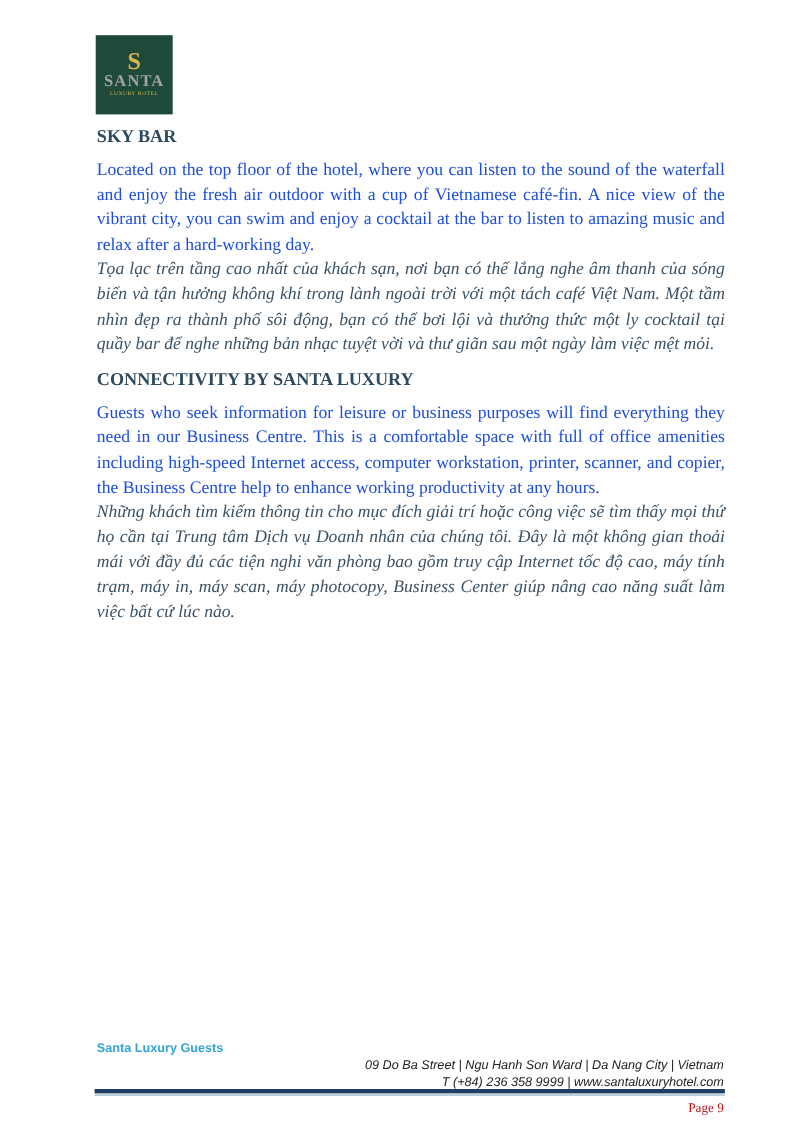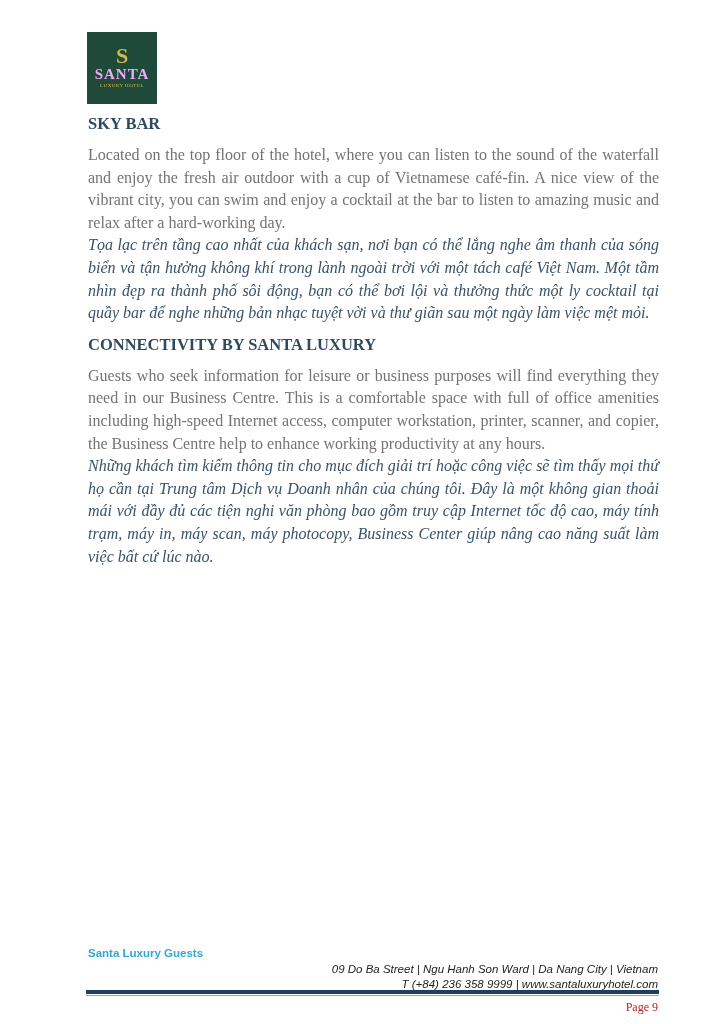--- a/index.html
+++ b/index.html
@@ -2,26 +2,26 @@
 <html><head>
 <meta charset="utf-8">
 <style>
   html, body { margin: 0; padding: 0; background: #ffffff; }
   body { width: 724px; height: 1024px; position: relative; overflow: hidden;
          font-family: "Liberation Serif", serif; color: #2f4a5e; }
   .logo { position: absolute; left: 87px; top: 32px; width: 70px; height: 72px;
           background: #1f4a3a; display: flex; flex-direction: column; align-items: center;
           justify-content: center; }
   .logo .mark { color: #d6b84f; font-size: 22px; font-weight: bold; line-height: 20px; }
-  .logo .name { color: #f0abfc; font-size: 15px; font-weight: bold; letter-spacing: 1px; line-height: 16px; text-align: center; }
+  .logo .name { color: #a3a3a3; font-size: 15px; font-weight: bold; letter-spacing: 1px; line-height: 16px; text-align: center; }
   .logo .sub { color: #d6b84f; font-size: 5px; letter-spacing: 0.5px; line-height: 8px; }
   .content { position: absolute; left: 88px; top: 113px; width: 571px; }
   h2 { font-size: 16.5px; font-weight: bold; margin: 0 0 9px 0; line-height: 22px; color: #2e4a5e; }
   p { margin: 0; font-size: 16px; line-height: 22.6px; text-align: justify; }
-  p.en { color: #737373; }
+  p.en { color: #1d4ed8; }
   p.vi { font-style: italic; color: #3a5266; margin-bottom: 9px; }
   .footer-brand { position: absolute; left: 88px; top: 947px; font-family: "Liberation Sans", sans-serif;
                   font-weight: bold; color: #33a6d6; font-size: 11.5px; }
   .footer-addr { position: absolute; right: 66px; top: 962px; text-align: right;
                  font-family: "Liberation Sans", sans-serif; font-size: 11.5px; color: #222; line-height: 15px; font-style: italic; }
   .footer-rule { position: absolute; left: 86px; top: 990px; width: 573px; height: 4px; background: #1f3f62; }
   .footer-rule2 { position: absolute; left: 86px; top: 995px; width: 573px; height: 1px; background: #8aa8c5; }
   .page-num { position: absolute; right: 66px; top: 1000px; font-size: 12px; color: #b91c1c; }
 </style>
 </head>

